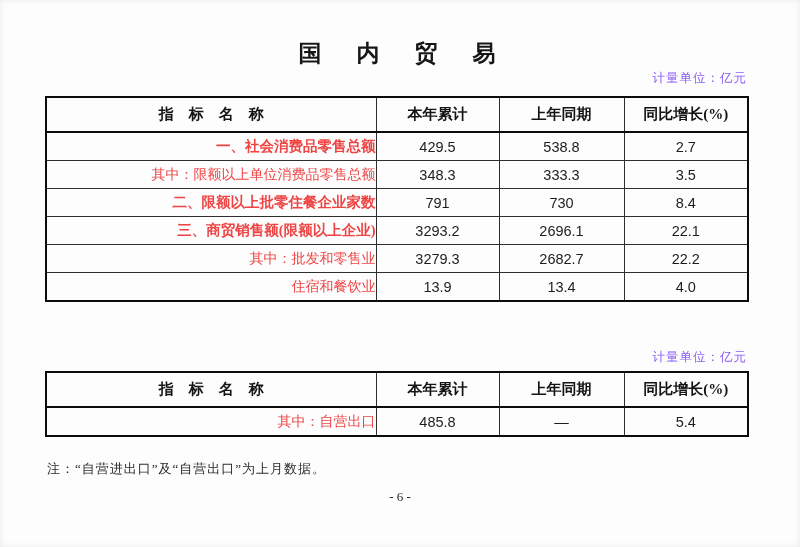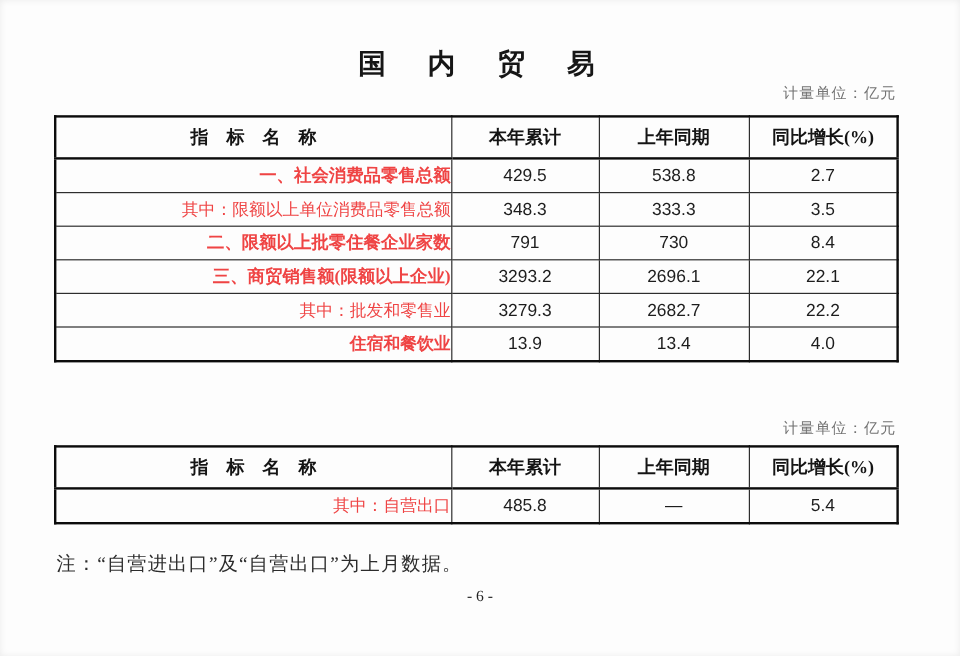--- a/index.html
+++ b/index.html
@@ -11,21 +11,21 @@
   }
   .sec-title{
     position:absolute;left:0;width:100%;text-align:center;
     font-size:23px;font-weight:bold;letter-spacing:6px;color:#161616;
     font-family:"Liberation Serif", serif;white-space:pre;
   }
   .t1{top:38px;}
   .t2{top:317px;}
   .unit-label{
     position:absolute;right:53px;text-align:right;
-    font-size:12.5px;color:#737373;letter-spacing:1px;
+    font-size:12.5px;color:#8b5cf6;letter-spacing:1px;
   }
   .u1{top:70px;}
   .u2{top:349px;}
   table.stat{
     position:absolute;left:45px;border-collapse:collapse;table-layout:fixed;
     width:702px;background:transparent;
     border:2.5px solid #0c0c0c;
   }
   .tb1{top:96px;}
   .tb2{top:371px;}
@@ -39,27 +39,27 @@
     border-bottom:2px solid #0c0c0c;color:#141414;
     font-family:"Liberation Serif", serif;white-space:pre;margin-top:44px;
   }
   .tb1 tbody td{height:27px;}
   .tb2 tbody td{height:27px;}
   td.lbl{
     text-align:right;font-size:14px;padding-left:8px;color:#ef4444;
   }
   td.lbl.main{font-weight:bold;font-size:14.5px;}
   td.lbl.ind1{padding-left:62px;font-weight:normal;}
-  td.lbl.ind2{padding-left:79px;font-weight:bold;}
+  td.lbl.ind2{padding-left:79px;font-weight:normal;}
   td.val{
     text-align:center;font-size:14.5px;color:#1d1d1d;
     font-family:"Liberation Sans", sans-serif;
   }
   .footnote{
-    position:absolute;left:47px;top:460px;font-size:16px;color:#2c2c2c;
+    position:absolute;left:47px;top:460px;font-size:13px;color:#2c2c2c;
     letter-spacing:1px;
   }
   .pageno{
     position:absolute;left:0;top:489px;width:100%;text-align:center;
     font-size:13px;color:#222;font-family:"Liberation Serif", serif;
   }
 </style>
 </head>
 <body>
 

